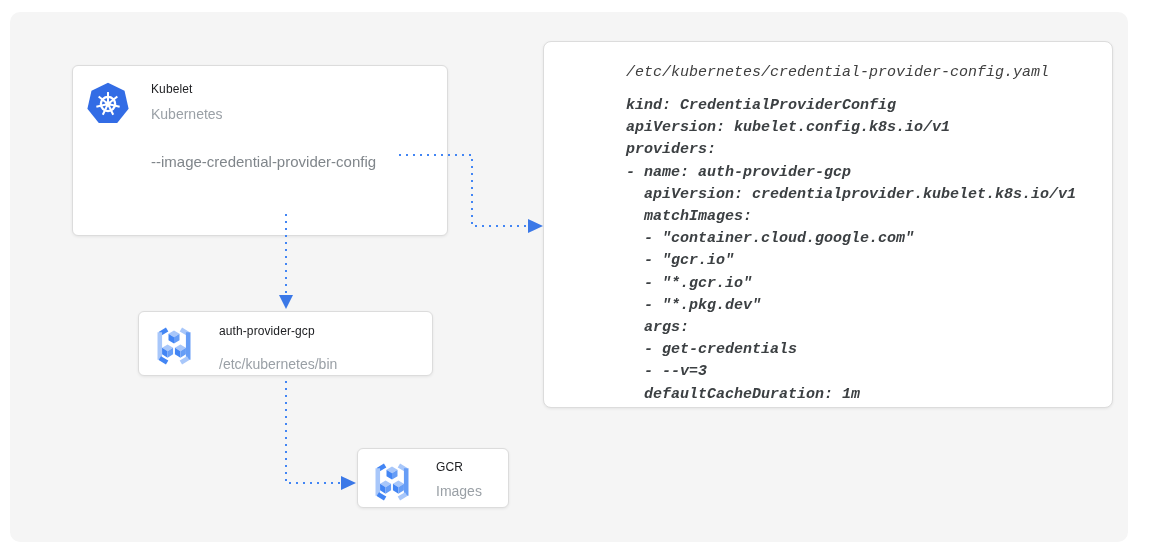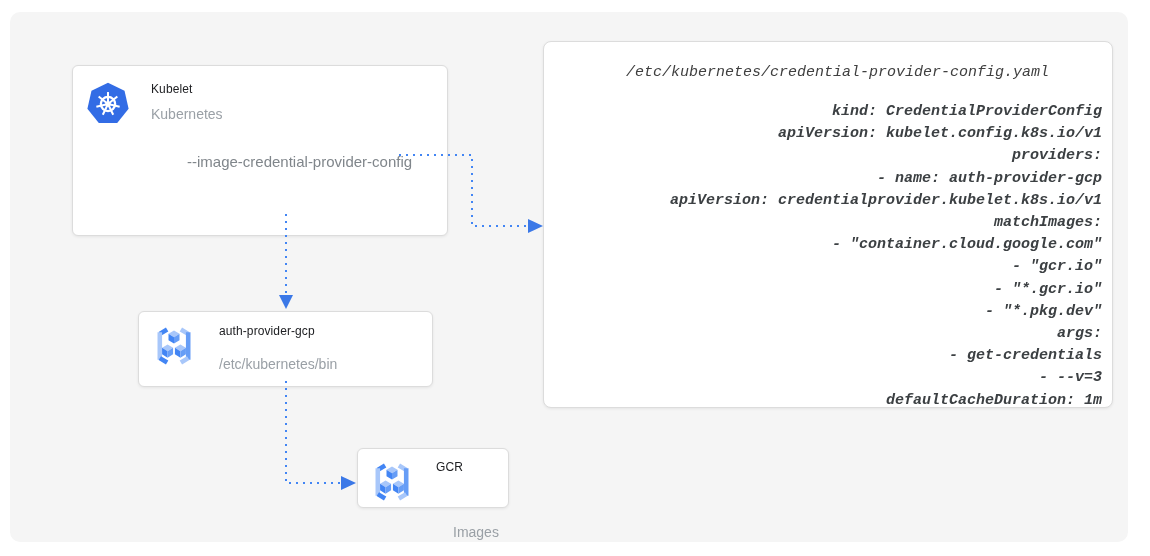--- a/index.html
+++ b/index.html
@@ -24,46 +24,46 @@
   }
   .card .icon { position: absolute; display: block; }
   .card .icon svg { display: block; width: 100%; height: 100%; }
   .title    { position: absolute; font-size: 12px; color: #202124; letter-spacing: 0.1px; }
   .subtitle { position: absolute; font-size: 14px; color: #9aa0a6; }
 
   .kubelet { left: 72px; top: 65px; width: 376px; height: 171px; }
   .kubelet .icon { left: 12px; top: 15px; width: 46px; height: 46px; }
   .kubelet .title { left: 78px; top: 16px; }
   .kubelet .subtitle { left: 78px; top: 40px; }
-  .kubelet .flags { position: absolute; left: 78px; top: 84px; font-size: 15px; color: #80868b; line-height: 24px; margin-left: 36px; }
+  .kubelet .flags { position: absolute; left: 78px; top: 84px; font-size: 15px; color: #80868b; line-height: 24px; }
 
-  .provider { left: 138px; top: 311px; width: 295px; height: 76px; text-align: right; }
+  .provider { left: 138px; top: 311px; width: 295px; height: 65px; text-align: right; }
   .provider .icon { left: 13px; top: 12px; width: 44px; height: 44px; }
   .provider .title { left: 80px; top: 12px; }
   .provider .subtitle { left: 80px; top: 36px; margin-top: 8px; }
 
   .gcr { left: 357px; top: 448px; width: 152px; height: 60px; }
   .gcr .icon { left: 12px; top: 11px; width: 44px; height: 44px; }
   .gcr .title { left: 78px; top: 11px; }
-  .gcr .subtitle { left: 95px; top: 34px; margin-top: 41px; }
+  .gcr .subtitle { left: 78px; top: 34px; }
 
   .code-card {
     position: absolute; left: 543px; top: 41px; width: 570px; height: 367px;
     background: #ffffff; border: 1px solid #dcdcdc; border-radius: 8px;
     box-shadow: 0 1px 3px rgba(0,0,0,0.07);
     padding: 20px 10px 0 82px;
   }
   .code-path {
     font: italic 400 15px/22px "Liberation Mono", monospace;
     color: #404040; white-space: pre;
   }
   .code-body {
-    margin-top: 17px;
+    margin-top: 11px;
     font: italic 700 15px/22.2px "Liberation Mono", monospace;
-    color: #3c4043; white-space: pre; text-align: right;
+    color: #3c4043; white-space: pre;
   }
 </style>
 </head>
 <body>
 
 <div class="stage">
   <div class="canvas-bg"></div>
 
   <div class="card kubelet">
     <span class="icon">

